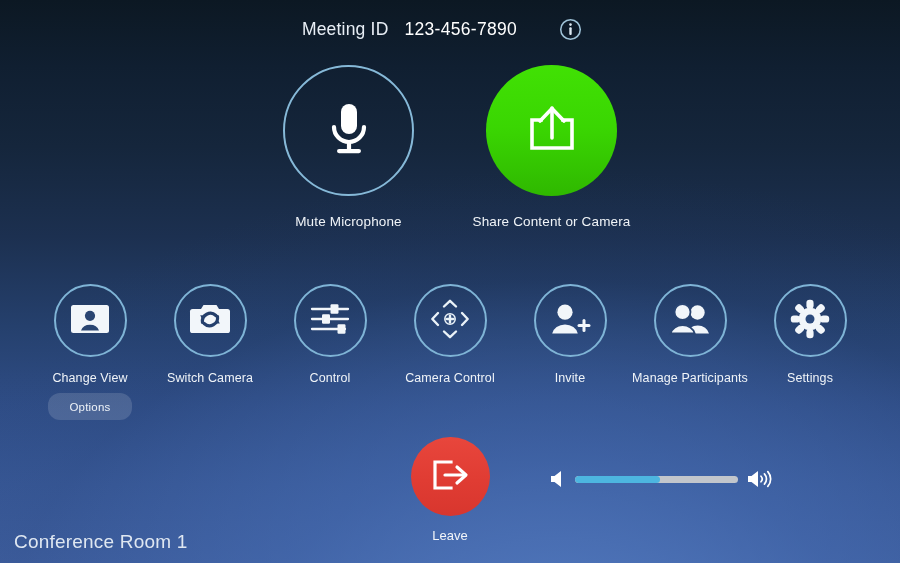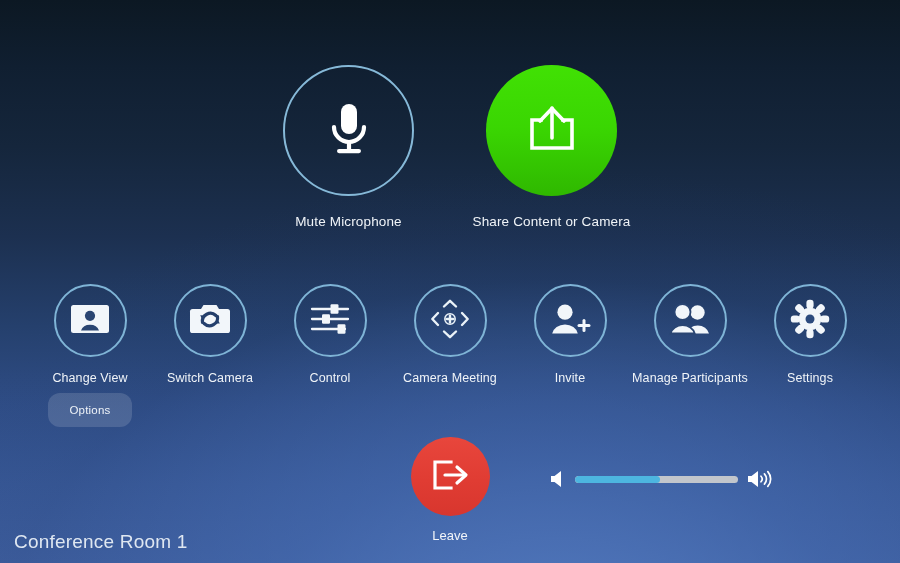--- a/index.html
+++ b/index.html
@@ -128,21 +128,21 @@
     white-space: nowrap;
     letter-spacing: .1px;
   }
 
   
   .options-btn {
     position: absolute;
     left: 48px;
     top: 393px;
     width: 84px;
-    height: 34px;
+    height: 27px;
     border-radius: 12px;
     background: rgba(255,255,255,0.14);
     display: flex;
     align-items: center;
     justify-content: center;
     font-size: 11.5px;
     color: #eef3f8;
     cursor: pointer;
     letter-spacing: .2px;
   }
@@ -211,20 +211,33 @@
     font-size: 19px;
     color: #dfe7f1;
     letter-spacing: .2px;
   }
 </style>
 </head>
 <body>
 
 <div id="app">
 
+  <div class="topbar">
+    <div class="topbar-inner">
+      <span class="meeting-label">Meeting ID</span>
+      <span class="meeting-id">123-456-7890</span>
+      <span class="info-icon">
+        <svg width="23" height="23" viewBox="0 0 24 24">
+          <circle cx="12" cy="12" r="10.2" fill="none" stroke="#9fc3d8" stroke-width="1.6"></circle>
+          <circle cx="12" cy="6.9" r="1.35" fill="#dce9f2"></circle>
+          <rect x="10.75" y="9.6" width="2.5" height="8.2" rx="1.0" fill="#dce9f2"></rect>
+        </svg>
+      </span>
+    </div>
+  </div>
 
   <div class="row-primary">
 
     <div class="pbtn">
       <div class="pcircle">
         <span>
           <svg width="58" height="62" viewBox="0 0 58 62">
             <rect x="21" y="6" width="16" height="30" rx="8" fill="#ffffff"></rect>
             <path d="M14 29 a15 15 0 0 0 30 0" fill="none" stroke="#ffffff" stroke-width="4.2" stroke-linecap="round"></path>
             <rect x="26.9" y="42" width="4.2" height="10" fill="#ffffff"></rect>
@@ -318,21 +331,21 @@
               <path d="M17 35.5 L23 41.2 L29 35.5"></path>
               <path d="M11.0 17 L5.3 23 L11.0 29"></path>
               <path d="M35.0 17 L40.7 23 L35.0 29"></path>
               <circle cx="23" cy="23" r="5.2" stroke-width="1.5"></circle>
               <line x1="23" y1="19.6" x2="23" y2="26.4"></line>
               <line x1="19.6" y1="23" x2="26.4" y2="23"></line>
             </g>
           </svg>
         </span>
       </div>
-      <div class="slabel">Camera Meeting</div>
+      <div class="slabel">Camera Control</div>
     </div>
 
     <div class="sbtn">
       <div class="scircle">
         <span>
           <svg width="44" height="34" viewBox="0 0 44 34">
             <circle cx="17" cy="10.2" r="7.6" fill="#f2f6fa"></circle>
             <path d="M4.2 31.5 a13 11 0 0 1 25.6 0 Z" fill="#f2f6fa"></path>
             <g stroke="#f2f6fa" stroke-width="3.0" stroke-linecap="round">
               <line x1="36" y1="18.5" x2="36" y2="28.5"></line>

